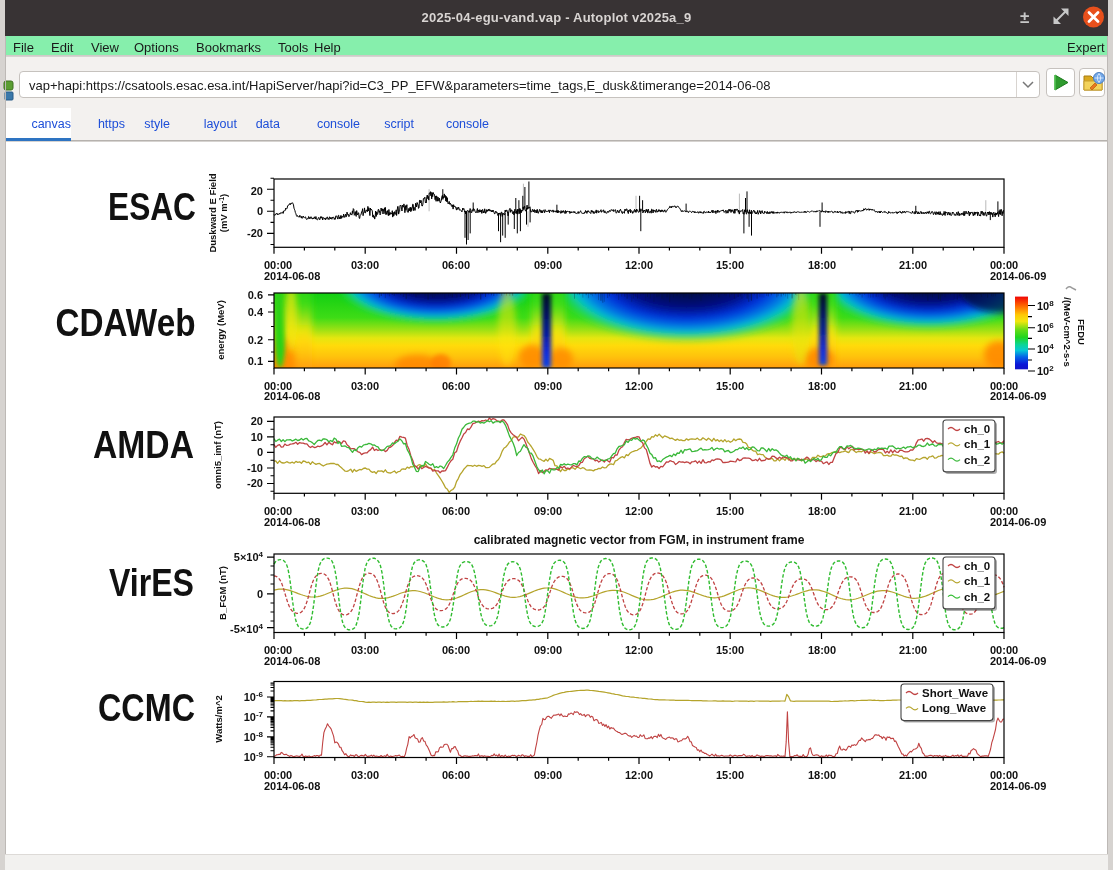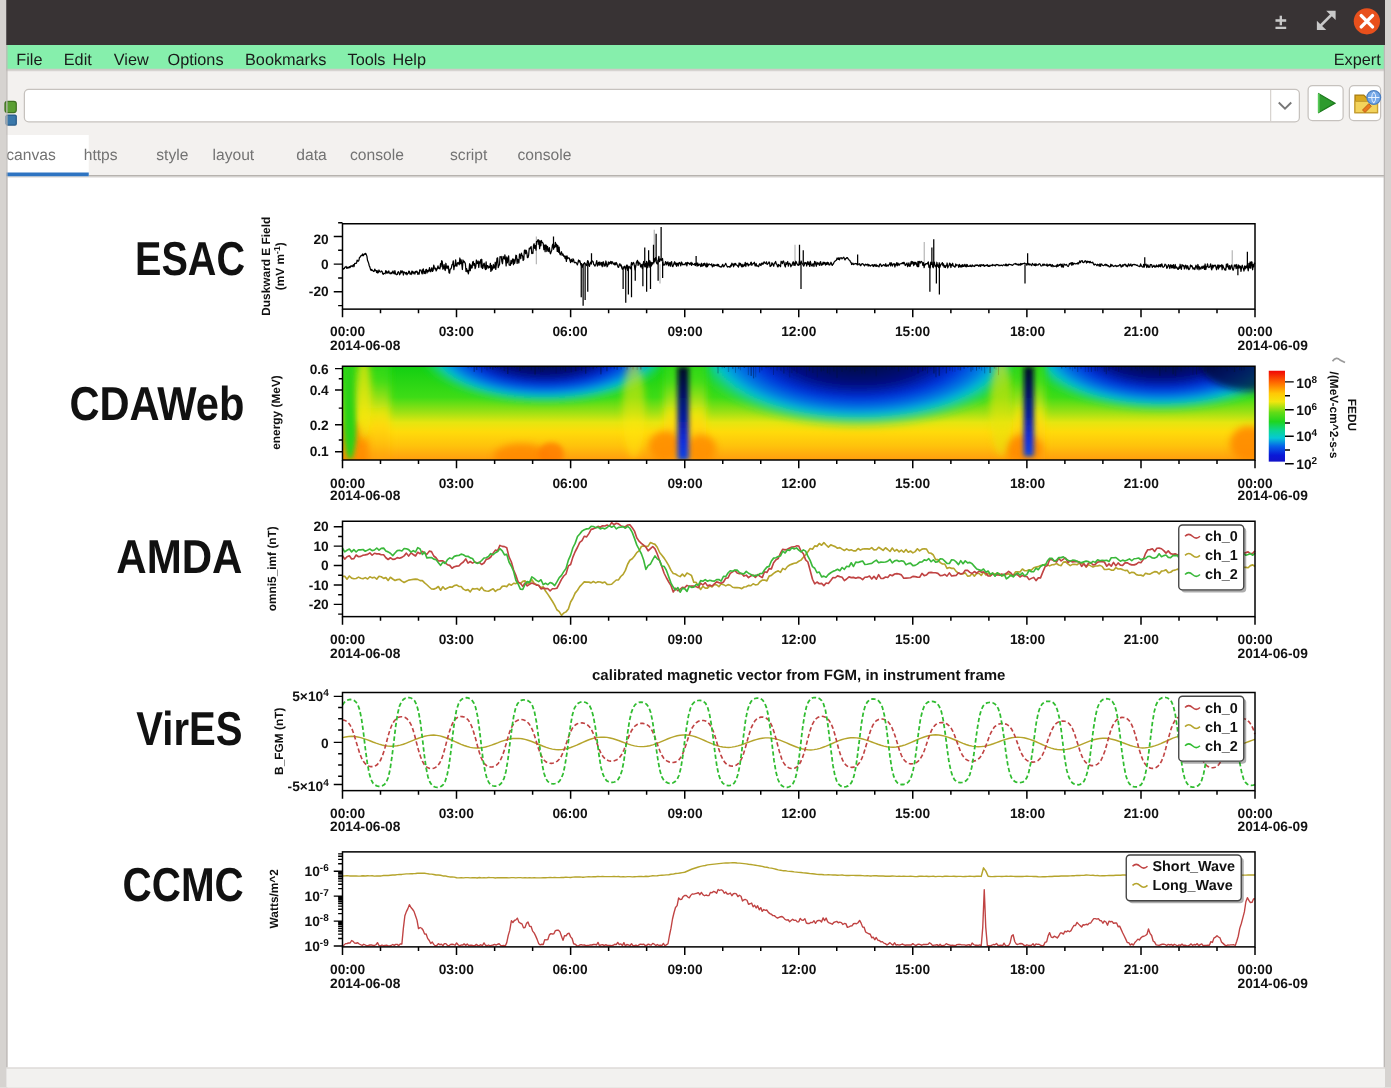--- a/index.html
+++ b/index.html
@@ -5,32 +5,33 @@
 .titlebar{position:absolute;left:5px;right:5px;top:0;height:36px;background:#383334}
 .titletext{position:absolute;top:10px;left:0;right:0;text-align:center;color:#d8d4d2;font-size:13px;font-weight:bold;letter-spacing:0.2px}
 .menubar{position:absolute;left:5px;right:5px;top:36px;height:20px;background:#86efac;border-bottom:1px solid #cfcbc8}
 .menubar span{position:absolute;top:4px;font-size:13px;color:#1a1a1a}
 .toolrow{position:absolute;left:5px;right:5px;top:57px;height:51px;background:#f3f1ef}
 .urlbox{position:absolute;left:14px;top:14px;width:1021px;height:27px;background:#fff;border:1px solid #c6c2be;border-radius:4px}
 .urltext{position:absolute;left:9px;top:6px;font-size:13px;color:#1a1a1a;white-space:nowrap}
 .combosep{position:absolute;right:22px;top:0;bottom:0;border-left:1px solid #d8d4d0}
 .btn{position:absolute;top:11px;height:29px;background:#fff;border:1px solid #c6c2be;border-radius:4px}
 .tabrow{position:absolute;left:5px;right:5px;top:108px;height:33px;background:#f3f1ef;border-bottom:1px solid #b6b2ae}
-.tab{position:absolute;top:0;height:32px;font-size:12.5px;color:#737373;text-align:left;line-height:32px}
+.tab{position:absolute;top:0;height:32px;font-size:12.5px;color:#1d4ed8;text-align:right;line-height:32px}
 .tabsel{background:#fff;border-bottom:3px solid #2e74c2;height:33px}
 .canvas{position:absolute;left:6px;right:6px;top:142px;height:712px;background:#fff}
 .statusbar{position:absolute;left:5px;right:5px;top:854px;height:16px;background:#f2f1ef;border-top:1px solid #dddad7}
 .biglab{font-size:38px;font-weight:bold;fill:#111;font-family:"Liberation Sans",sans-serif}
 .tk{font-size:11px;font-weight:bold;fill:#111;font-family:"Liberation Sans",sans-serif}
 .rot{font-size:9.5px;font-weight:bold;fill:#111;font-family:"Liberation Sans",sans-serif}
 .lg{font-size:11.5px;font-weight:bold;fill:#111;font-family:"Liberation Sans",sans-serif}
 .ttl{font-size:12px;font-weight:bold;fill:#111;font-family:"Liberation Sans",sans-serif}
 </style></head>
 <body>
 <div class="titlebar">
+<div class="titletext">2025-04-egu-vand.vap - Autoplot v2025a_9</div>
 <svg width="125" height="36" style="position:absolute;right:0;top:0">
 <text x="37" y="23" font-size="17" font-weight="bold" fill="#c8c8c8" font-family="Liberation Sans">±</text>
 <g stroke="#c8c8c8" stroke-width="2" fill="#c8c8c8">
 <path d="M72 22 L84 10"></path>
 <path d="M78 8.5 L85.5 8.5 L85.5 16 Z" stroke="none"></path>
 <path d="M70.5 16.5 L70.5 24 L78 24 Z" stroke="none"></path>
 </g>
 <circle cx="110.5" cy="17" r="10.5" fill="#e8501c"></circle>
 <path d="M106 12.5 L115 21.5 M115 12.5 L106 21.5" stroke="#fff" stroke-width="2.8" stroke-linecap="round"></path>
 </svg>
@@ -44,20 +45,21 @@
     <span style="left:273px">Tools</span>
 <span style="left:309px">Help</span>
     <span style="left:1062px">Expert</span>
 </div>
 <div class="toolrow">
 <svg width="20" height="30" style="position:absolute;left:-2px;top:23px">
 <rect x="1" y="1" width="9" height="9" rx="2" fill="#5a9e32" stroke="#3e7020" stroke-width="1"></rect>
 <rect x="2" y="12" width="8" height="8" rx="1" fill="#3a78aa" stroke="#275a88" stroke-width="1"></rect>
 </svg>
 <div class="urlbox">
+<div class="urltext">vap+hapi:https://csatools.esac.esa.int/HapiServer/hapi?id=C3_PP_EFW&amp;parameters=time_tags,E_dusk&amp;timerange=2014-06-08</div>
 <div class="combosep"></div>
 <svg width="22" height="27" style="position:absolute;right:0;top:0">
         <path d="M6 10 L11 15 L16 10" stroke="#777" stroke-width="1.5" fill="none"></path>
       </svg>
 </div>
 <div class="btn" style="left:1041px;width:29px">
 <svg width="27" height="27">
         <path d="M8 6 L21 13.5 L8 21 Z" fill="#2e9b2e" stroke="#1d7a1d" stroke-width="1"></path>
         <path d="M8 6 L8 21" stroke="#57c957" stroke-width="1.5"></path>
       </svg>

